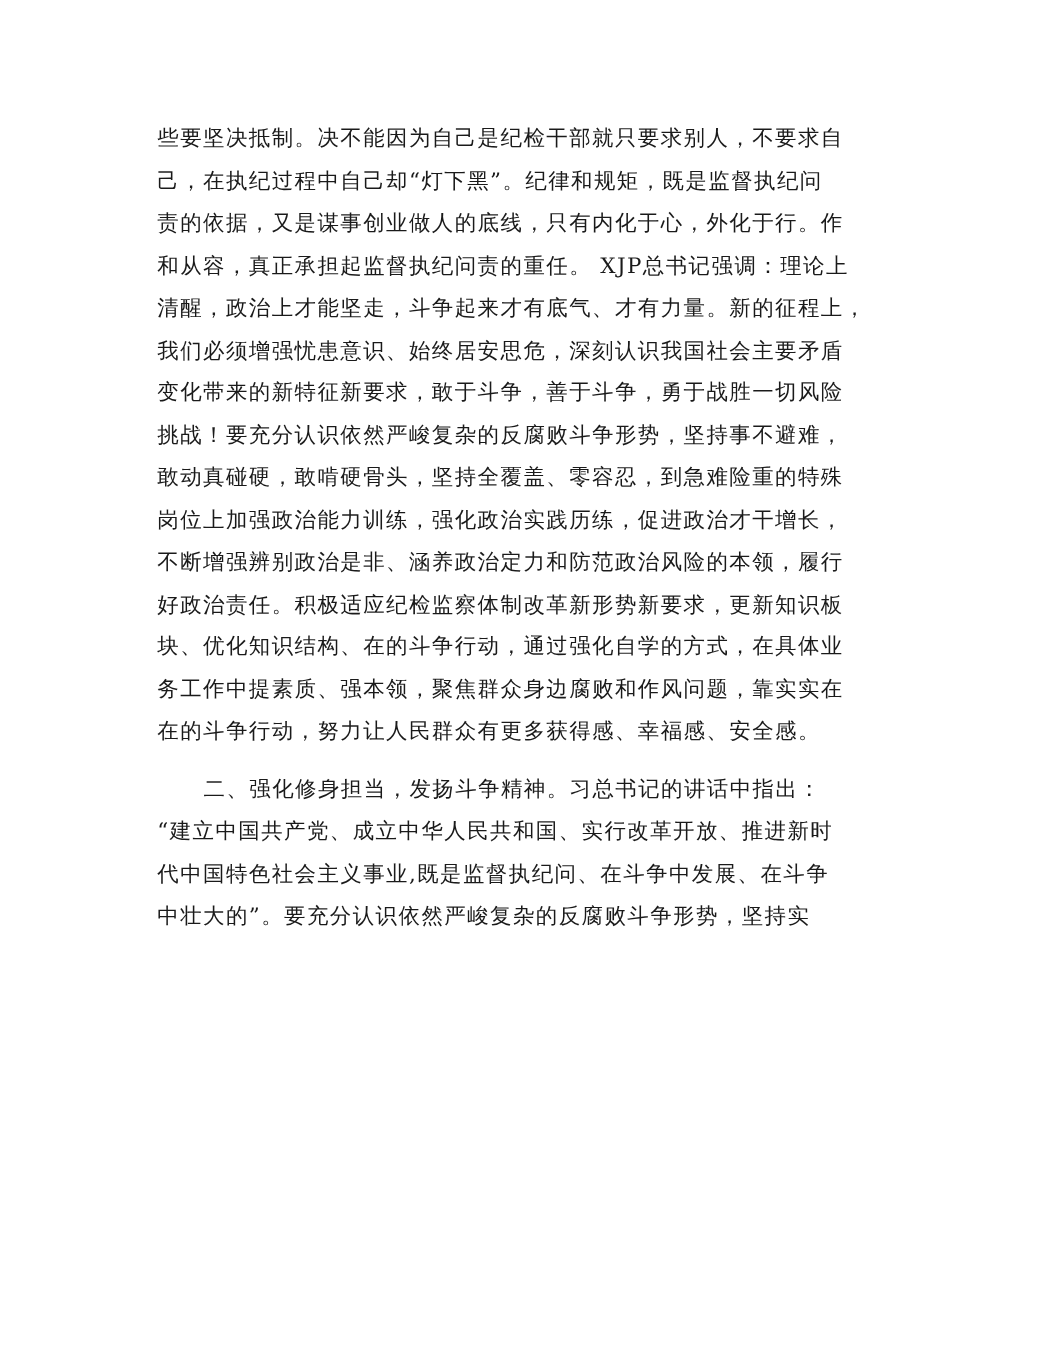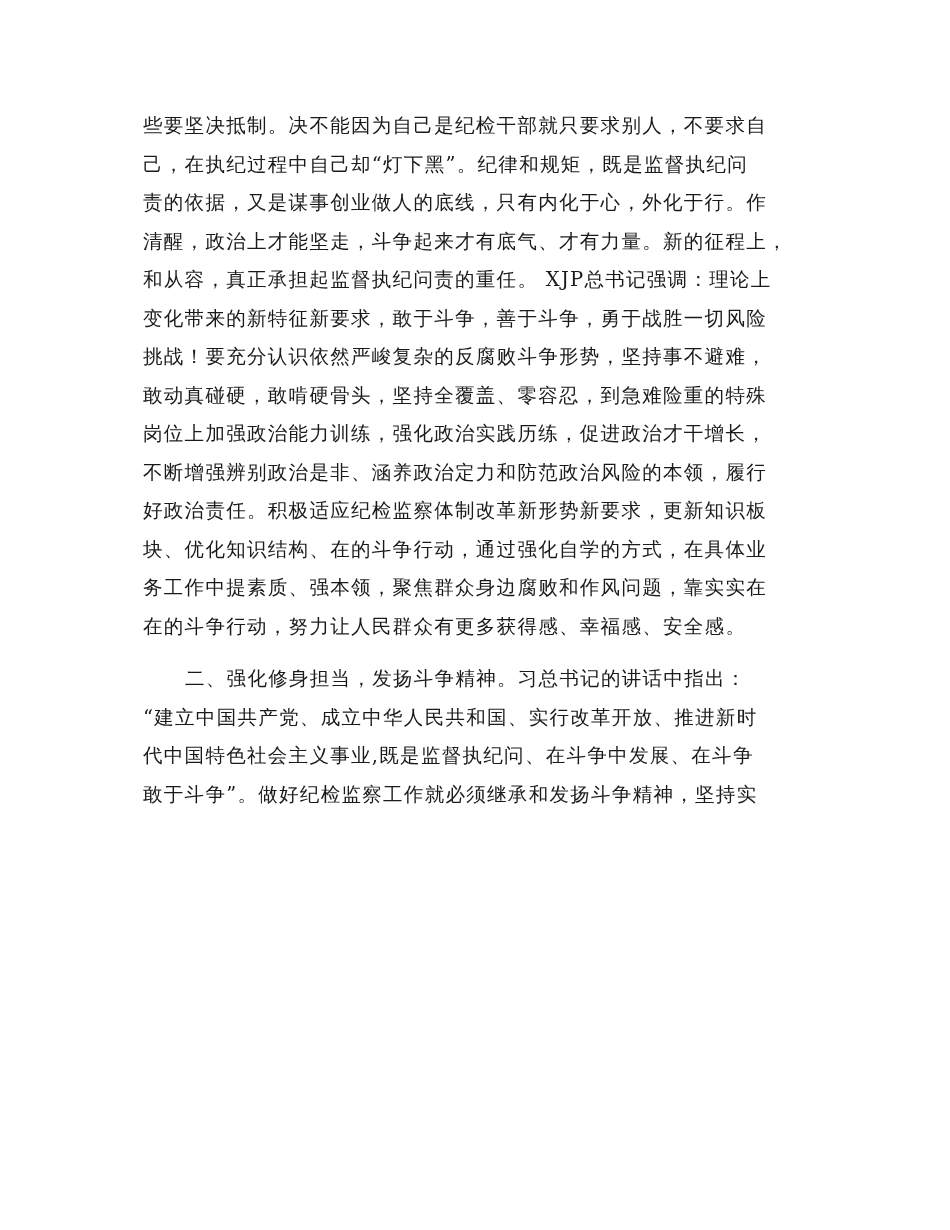--- a/index.html
+++ b/index.html
@@ -43,29 +43,30 @@
     }
   </style>
 </head>
 <body>
 
 <div class="page">
   <div class="text-block">
     <span class="line">些要坚决抵制。决不能因为自己是纪检干部就只要求别人，不要求自</span>
     <span class="line">己，在执纪过程中自己却“灯下黑”。纪律和规矩，既是监督执纪问</span>
     <span class="line">责的依据，又是谋事创业做人的底线，只有内化于心，外化于行。作</span>
+    <span class="line">和从容，真正承担起监督执纪问责的重任。 XJP总书记强调：理论上</span>
     <span class="line">清醒，政治上才能坚走，斗争起来才有底气、才有力量。新的征程上，</span>
-    <span class="line">和从容，真正承担起监督执纪问责的重任。 XJP总书记强调：理论上</span>
+    <span class="line">我们必须增强忧患意识、始终居安思危，深刻认识我国社会主要矛盾</span>
     <span class="line">变化带来的新特征新要求，敢于斗争，善于斗争，勇于战胜一切风险</span>
     <span class="line">挑战！要充分认识依然严峻复杂的反腐败斗争形势，坚持事不避难，</span>
     <span class="line">敢动真碰硬，敢啃硬骨头，坚持全覆盖、零容忍，到急难险重的特殊</span>
     <span class="line">岗位上加强政治能力训练，强化政治实践历练，促进政治才干增长，</span>
     <span class="line">不断增强辨别政治是非、涵养政治定力和防范政治风险的本领，履行</span>
     <span class="line">好政治责任。积极适应纪检监察体制改革新形势新要求，更新知识板</span>
     <span class="line">块、优化知识结构、在的斗争行动，通过强化自学的方式，在具体业</span>
     <span class="line">务工作中提素质、强本领，聚焦群众身边腐败和作风问题，靠实实在</span>
     <span class="line">在的斗争行动，努力让人民群众有更多获得感、幸福感、安全感。</span>
     <span class="line indent">二、强化修身担当，发扬斗争精神。习总书记的讲话中指出：</span>
     <span class="line">“建立中国共产党、成立中华人民共和国、实行改革开放、推进新时</span>
     <span class="line">代中国特色社会主义事业,既是监督执纪问、在斗争中发展、在斗争</span>
-    <span class="line">敢于斗争”。做好纪检监察工作就必须继承和发扬斗争精神，坚持实</span>
+    <span class="line">中壮大的”。要充分认识依然严峻复杂的反腐败斗争形势，坚持实</span>
   </div>
 </div>
 
 </body></html>

